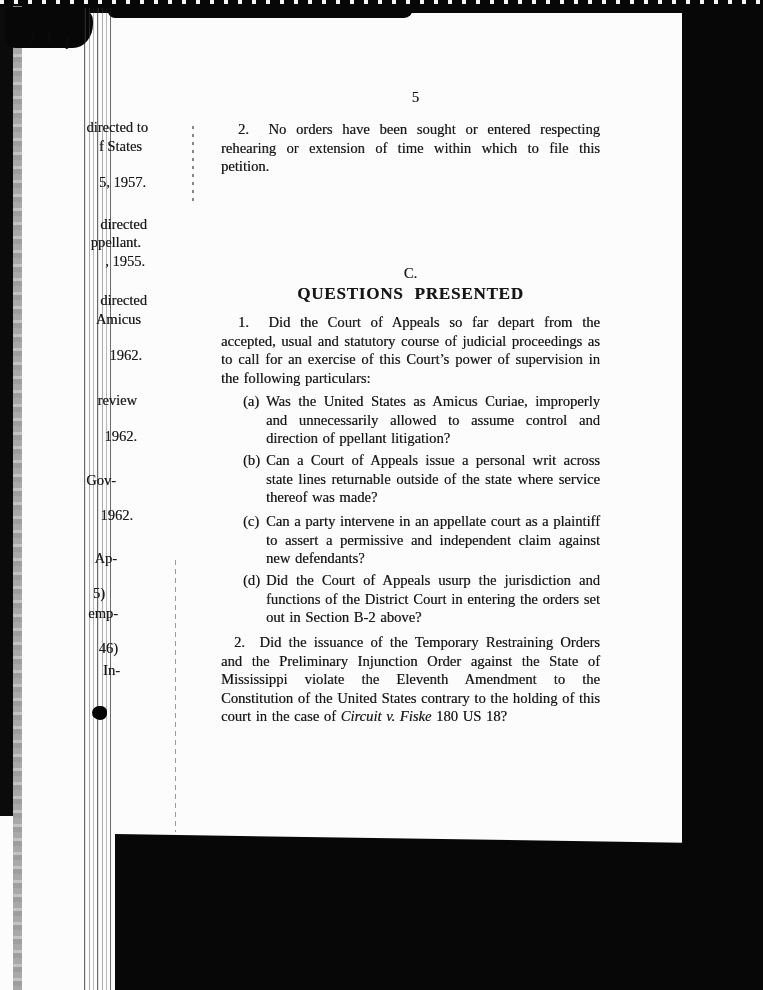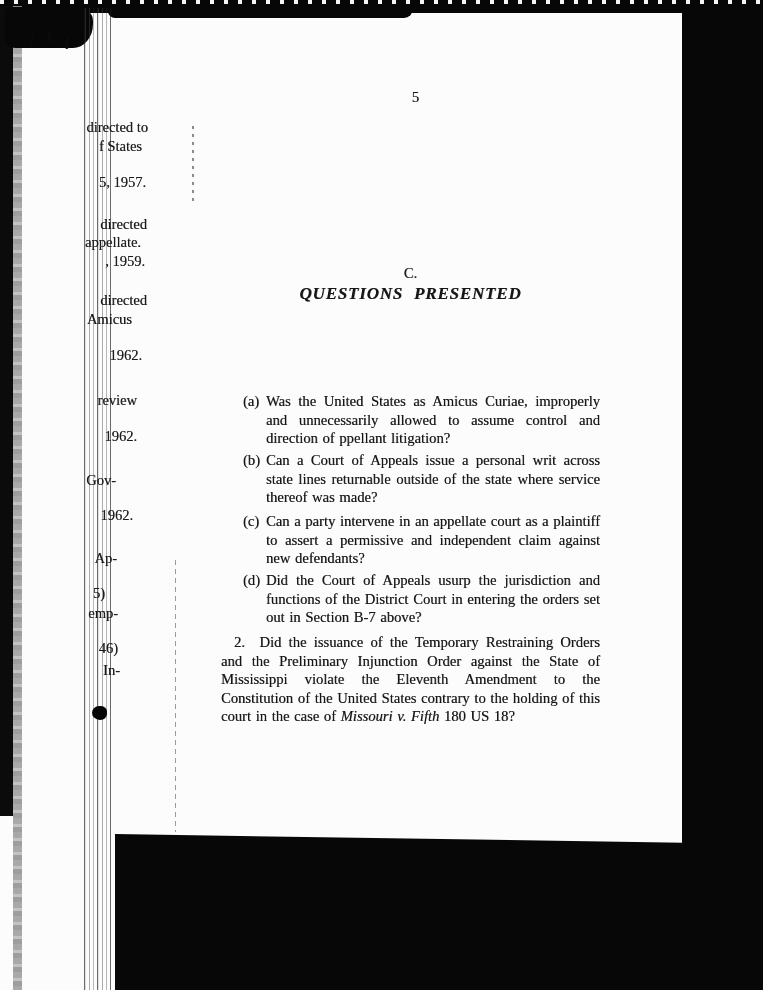--- a/index.html
+++ b/index.html
@@ -37,21 +37,21 @@
   .page-text{position:absolute;left:221px;top:0;width:379px;height:990px;color:#161616;
         font-size:14.6px;line-height:18.6px;text-align:justify;
         text-shadow:0.4px 0 0 rgba(0,0,0,.5);word-spacing:1px;}
   .page-text p,.page-text div{margin:0;}
   .pnum{position:absolute;top:88px;left:0;width:100%;text-align:center;padding-left:10px;box-sizing:border-box;}
   .para{position:absolute;left:0;width:100%;text-indent:17px;}
   .p2{top:120px;}
   .p3{top:182px;}
   .sec-c{position:absolute;top:264px;left:0;width:100%;text-align:center;}
   .sec-title{position:absolute;top:285px;left:0;width:100%;text-align:center;font-weight:bold;
-        font-size:17px;letter-spacing:0.8px;word-spacing:6px;font-style:italic;}
+        font-size:17px;letter-spacing:0.8px;word-spacing:6px;}
   .q1{top:313px;}
   .item{position:absolute;left:45px;width:334px;text-align:justify;}
   .item-label{position:absolute;left:-23px;}
   .item-a{top:392px;}
   .item-b{top:451px;}
   .item-c{top:512px;}
   .item-d{top:571px;}
   .q2{top:633px;text-indent:13px;}
 </style>
 </head>
@@ -72,53 +72,55 @@
   <div class="scribble" style="left:66px;top:36px;transform:rotate(8deg);"></div>
   <div class="spine-streaks"></div>
   <div class="crease-a"></div>
   <div class="crease-b"></div>
 
   <div class="margin-fragments">
     <span class="frag" style="top:119px;right:2px">directed to</span>
     <span class="frag" style="top:138px;right:8px">f States</span>
     <span class="frag" style="top:174px;right:4px">5, 1957.</span>
     <span class="frag" style="top:216px;right:3px">directed</span>
-    <span class="frag" style="top:234px;right:9px">appellate.</span>
-    <span class="frag" style="top:253px;right:5px">, 1959.</span>
+    <span class="frag" style="top:234px;right:9px">ppellant.</span>
+    <span class="frag" style="top:253px;right:5px">, 1955.</span>
     <span class="frag" style="top:292px;right:3px">directed</span>
-    <span class="frag" style="top:311px;right:18px">Amicus</span>
+    <span class="frag" style="top:311px;right:9px">Amicus</span>
     <span class="frag" style="top:347px;right:8px">1962.</span>
     <span class="frag" style="top:392px;right:13px">review</span>
     <span class="frag" style="top:428px;right:13px">1962.</span>
     <span class="frag" style="top:472px;right:34px">Gov-</span>
     <span class="frag" style="top:507px;right:17px">1962.</span>
     <span class="frag" style="top:550px;right:33px">Ap-</span>
     <span class="frag" style="top:585px;right:45px">5)</span>
     <span class="frag" style="top:605px;right:32px">emp-</span>
     <span class="frag" style="top:640px;right:32px">46)</span>
     <span class="frag" style="top:662px;right:30px">In-</span>
     <div class="ink-blot"></div>
   </div>
 
   <div class="page-text">
     <div class="pnum">5</div>
+    <p class="para p2">2.&nbsp; No orders have been sought or entered respecting rehearing or extension of time within which to file this petition.</p>
     <div class="sec-c">C.</div>
     <div class="sec-title">QUESTIONS PRESENTED</div>
+    <p class="para q1">1.&nbsp; Did the Court of Appeals so far depart from the accepted, usual and statutory course of judicial proceedings as to call for an exercise of this Court’s power of supervision in the following particulars:</p>
 
     <div class="item item-a">
       <span class="item-label">(a)</span><span>Was the United States as Amicus Curiae, improperly and unnecessarily allowed to assume control and direction of ppellant litigation?</span>
     </div>
     <div class="item item-b">
       <span class="item-label">(b)</span><span>Can a Court of Appeals issue a personal writ across state lines returnable outside of the state where service thereof was made?</span>
     </div>
     <div class="item item-c">
       <span class="item-label">(c)</span><span>Can a party intervene in an appellate court as a plaintiff to assert a permissive and independent claim against new defendants?</span>
     </div>
     <div class="item item-d">
-      <span class="item-label">(d)</span><span>Did the Court of Appeals usurp the jurisdiction and functions of the District Court in entering the orders set out in Section B-7 above?</span>
+      <span class="item-label">(d)</span><span>Did the Court of Appeals usurp the jurisdiction and functions of the District Court in entering the orders set out in Section B-2 above?</span>
     </div>
 
     <p class="para q2">
-      <span>2.&nbsp; Did the issuance of the Temporary Restraining Orders and the Preliminary Injunction Order against the State of Mississippi violate the Eleventh Amendment to the Constitution of the United States contrary to the holding of this court in the case of </span><i>Missouri v. Fifth</i><span> 180 US 18?</span>
+      <span>2.&nbsp; Did the issuance of the Temporary Restraining Orders and the Preliminary Injunction Order against the State of Mississippi violate the Eleventh Amendment to the Constitution of the United States contrary to the holding of this court in the case of </span><i>Circuit v. Fiske</i><span> 180 US 18?</span>
     </p>
   </div>
 
 </div>
 
 </body></html>

